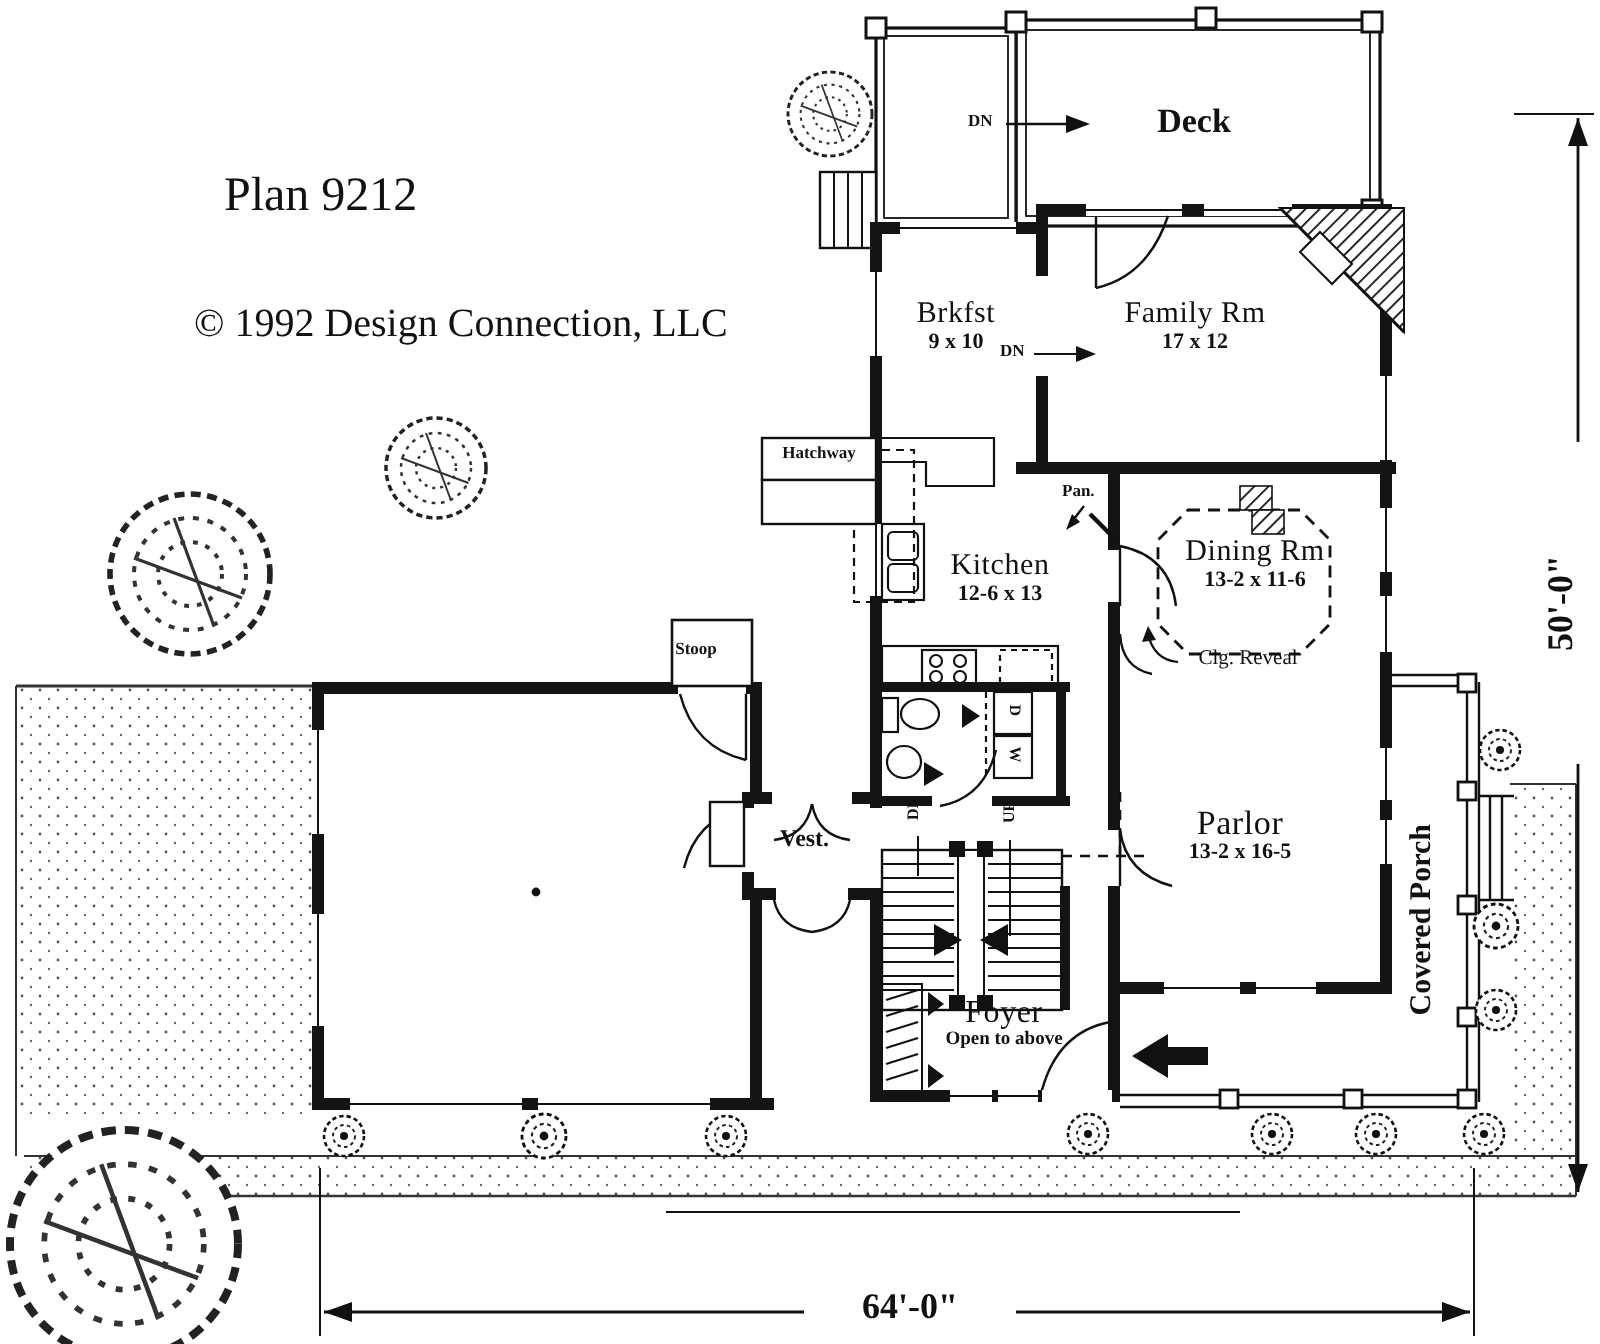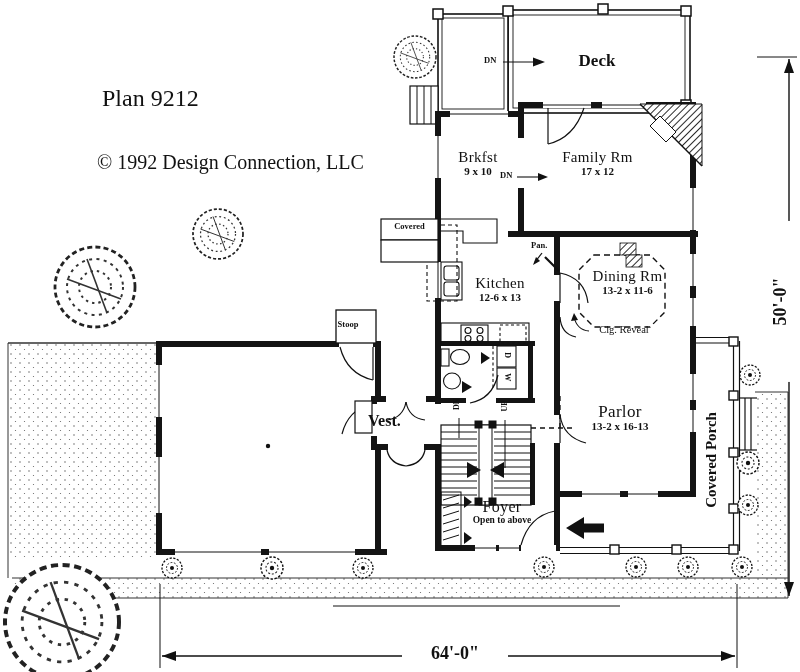--- a/index.html
+++ b/index.html
@@ -343,21 +343,21 @@
   <polygon points="162,656 176,651 176,661" fill="#111" stroke="none"></polygon>
   <polygon points="735,656 721,651 721,661" fill="#111" stroke="none"></polygon>
   <line x1="757" y1="57" x2="797" y2="57" stroke-width="1"></line>
   <line x1="789" y1="59" x2="789" y2="596" stroke-width="1.4"></line>
   <polygon points="789,59 784,73 794,73" fill="#111" stroke="none"></polygon>
   <polygon points="789,596 784,582 794,582" fill="#111" stroke="none"></polygon>
   <line x1="333" y1="606" x2="620" y2="606" stroke-width="1"></line>
 </g>
 </svg>
 
-<span class="lbl" style="left:102px;top:86px;font-size:24px;">Plan 9212</span>
+<span class="lbl" style="left:112px;top:86px;font-size:24px;">Plan 9212</span>
 <span class="lbl" style="left:97px;top:152px;font-size:20px;">© 1992 Design Connection, LLC</span>
 
 <span class="lbl b ctr" style="left:558px;top:52px;width:78px;font-size:17px;">Deck</span>
 <span class="lbl tiny" style="left:484px;top:56px;">DN</span>
 
 <div class="lbl ctr" style="left:438px;top:150px;width:80px;">
   <div class="room-name">Brkfst</div>
   <div class="room-size">9 x 10</div>
 </div>
 <span class="lbl tiny" style="left:500px;top:171px;">DN</span>
@@ -373,33 +373,33 @@
 </div>
 
 <div class="lbl ctr" style="left:570px;top:269px;width:115px;">
   <div class="room-name">Dining Rm</div>
   <div class="room-size">13-2 x 11-6</div>
 </div>
 
 
 <div class="lbl ctr" style="left:565px;top:403px;width:110px;">
   <div class="room-name" style="font-size:17px;">Parlor</div>
-  <div class="room-size">13-2 x 16-13</div>
+  <div class="room-size">13-2 x 16-5</div>
 </div>
 
 <div class="lbl ctr" style="left:462px;top:499px;width:80px;">
   <div class="room-name" style="font-size:16px;">Foyer</div>
   <div style="font-size:9.5px;font-weight:bold;">Open to above</div>
 </div>
 
-<span class="lbl b" style="left:368px;top:413px;font-size:16px;">Vest.</span>
+<span class="lbl b" style="left:390px;top:413px;font-size:12px;">Vest.</span>
 
 <span class="lbl b ctr rot-ccw" style="left:637px;top:452px;width:150px;font-size:15px;">Covered Porch</span>
 
-<span class="lbl tiny ctr" style="left:382px;top:222px;width:55px;font-size:8.5px;">Covered</span>
+<span class="lbl tiny ctr" style="left:382px;top:222px;width:55px;font-size:8.5px;">Hatchway</span>
 <span class="lbl tiny ctr" style="left:336px;top:320px;width:24px;font-size:8.5px;">Stoop</span>
 <span class="lbl tiny" style="left:531px;top:241px;font-size:8.5px;">Pan.</span>
 <span class="lbl ctr" style="left:588px;top:324px;width:72px;font-size:10.5px;">Clg. Reveal</span>
 
 <span class="lbl tiny ctr rot-ccw" style="left:445px;top:400px;width:24px;font-size:8px;">DN</span>
 <span class="lbl tiny ctr rot-ccw" style="left:493px;top:402px;width:24px;font-size:8px;">UP</span>
 
 <span class="lbl tiny ctr rot-cw" style="left:500px;top:351px;width:14px;font-size:8px;">D</span>
 <span class="lbl tiny ctr rot-cw" style="left:500px;top:373px;width:14px;font-size:8px;">W</span>
 

